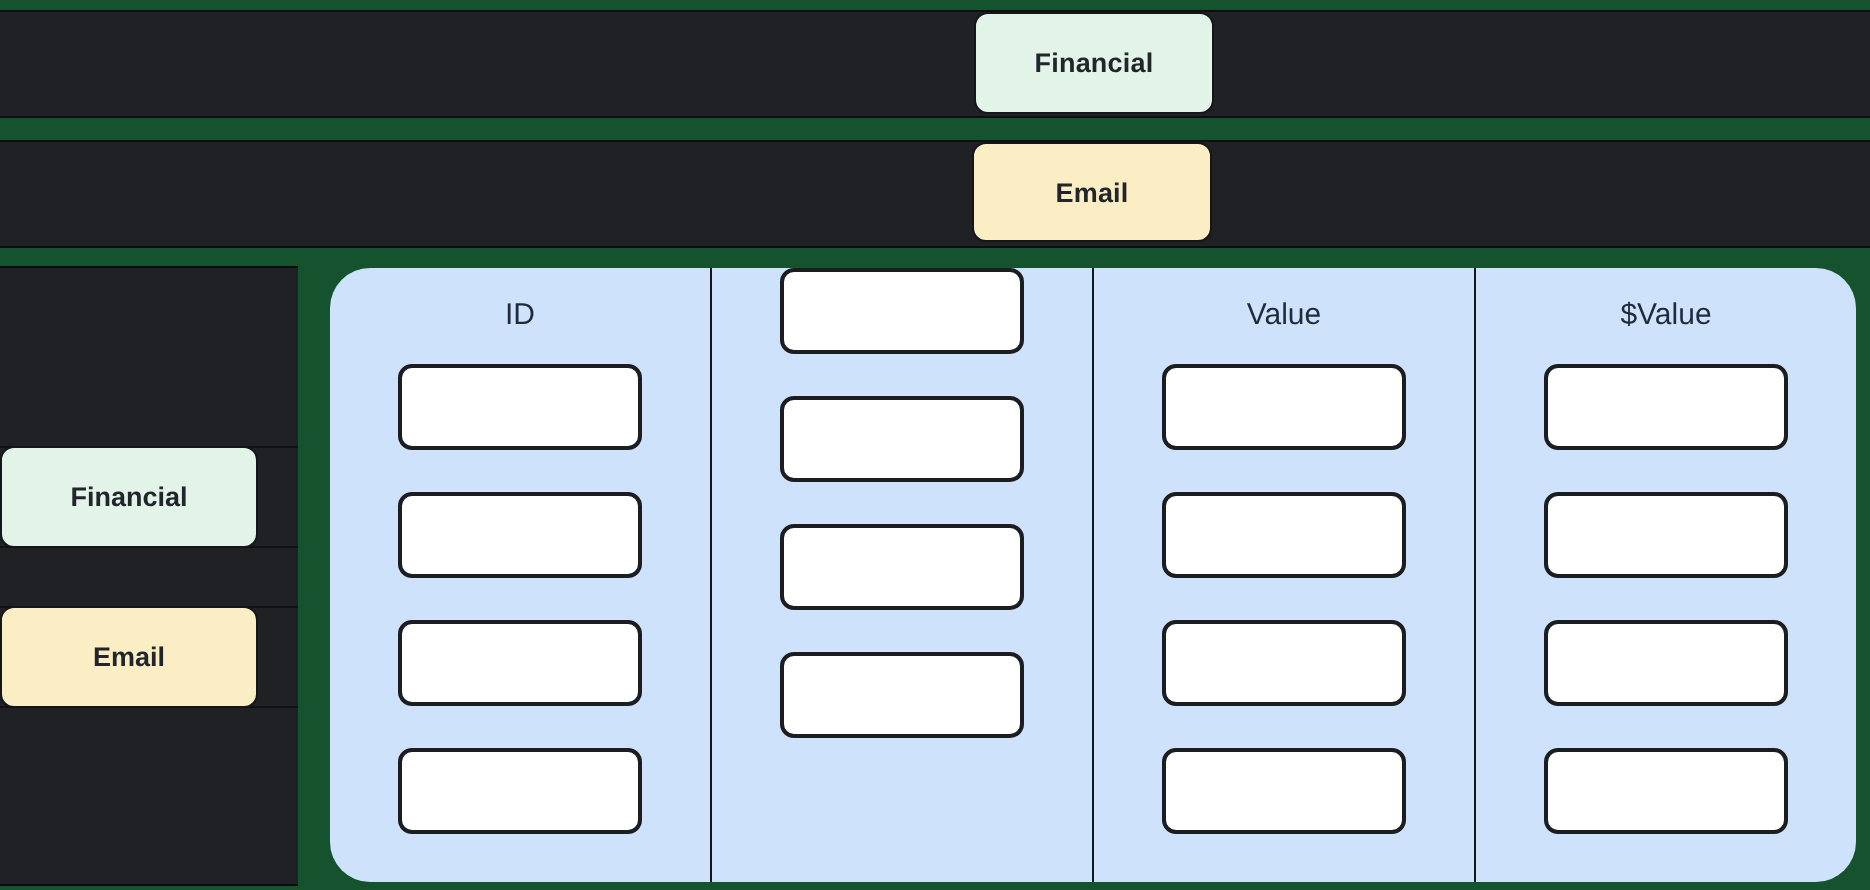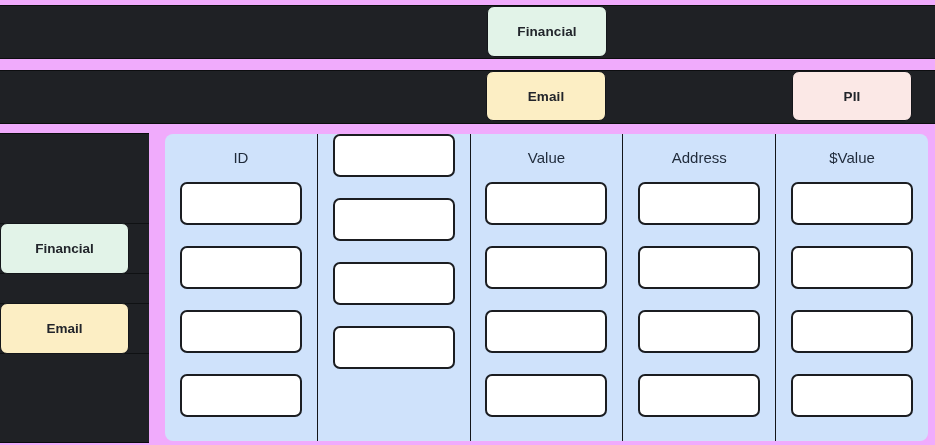--- a/index.html
+++ b/index.html
@@ -4,21 +4,21 @@
 <style>
   html, body {
     margin: 0;
     padding: 0;
     background: #000000;
   }
   #app {
     position: relative;
     width: 935px;
     height: 445px;
-    background: #f0abfc;
+    background: #14532d;
     font-family: "Liberation Sans", sans-serif;
     overflow: hidden;
   }
 
   
   .topbar {
     position: absolute;
     left: 0;
     width: 935px;
     background: #1f2125;
@@ -92,21 +92,21 @@
   #side-chip-email     { top: 169px; background: #fceec4; }
 
   
   #table {
     position: absolute;
     left: 165px;
     top: 134px;
     width: 763px;
     height: 307px;
     background: #cfe2fb;
-    border-radius: 8px;
+    border-radius: 20px;
     display: flex;
     box-sizing: border-box;
     overflow: hidden;
   }
   .col {
     flex: 1 1 0;
     display: flex;
     flex-direction: column;
     align-items: center;
     box-sizing: border-box;
@@ -135,21 +135,20 @@
 </head>
 <body>
 
 <div id="app">
 
   <div class="topbar" id="topbar-1"></div>
   <div class="chip chip-financial" id="chip-top-financial">Financial</div>
 
   <div class="topbar" id="topbar-2"></div>
   <div class="chip chip-email" id="chip-top-email">Email</div>
-  <div class="chip chip-pii" id="chip-top-pii">PII</div>
 
   <div id="sidebar">
     <div class="side-row" id="side-row-financial"></div>
     <div class="side-row" id="side-row-email"></div>
     <div class="side-chip" id="side-chip-financial">Financial</div>
     <div class="side-chip" id="side-chip-email">Email</div>
   </div>
 
   <div id="table">
 
@@ -169,27 +168,20 @@
     </div>
 
     <div class="col">
       <div class="col-header">Value</div>
       <div class="cell"></div>
       <div class="cell"></div>
       <div class="cell"></div>
       <div class="cell"></div>
     </div>
 
-    <div class="col">
-      <div class="col-header">Address</div>
-      <div class="cell"></div>
-      <div class="cell"></div>
-      <div class="cell"></div>
-      <div class="cell"></div>
-    </div>
 
     <div class="col">
       <div class="col-header">$Value</div>
       <div class="cell"></div>
       <div class="cell"></div>
       <div class="cell"></div>
       <div class="cell"></div>
     </div>
 
   </div>

